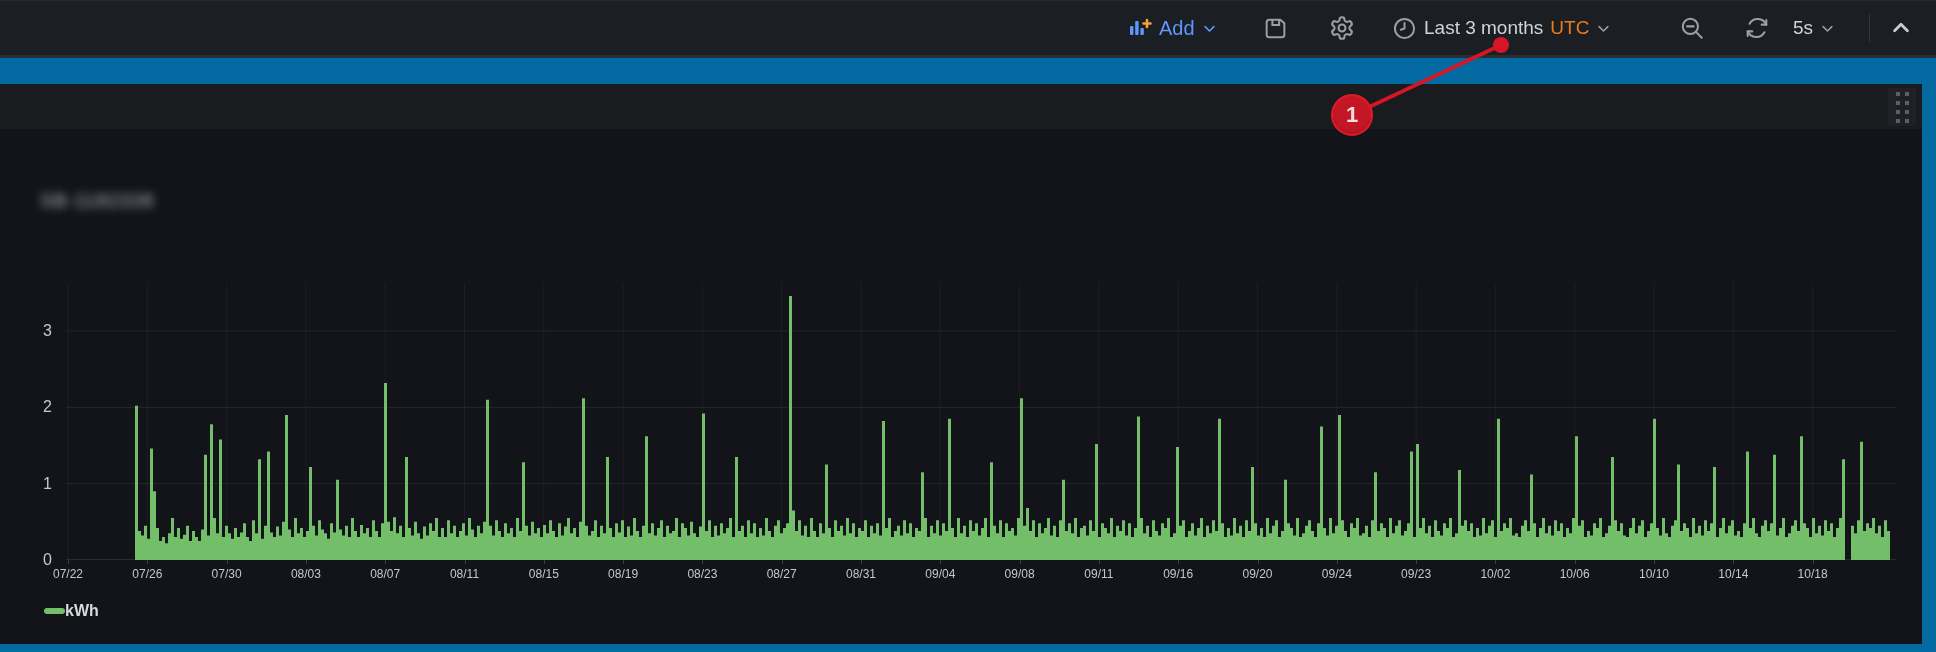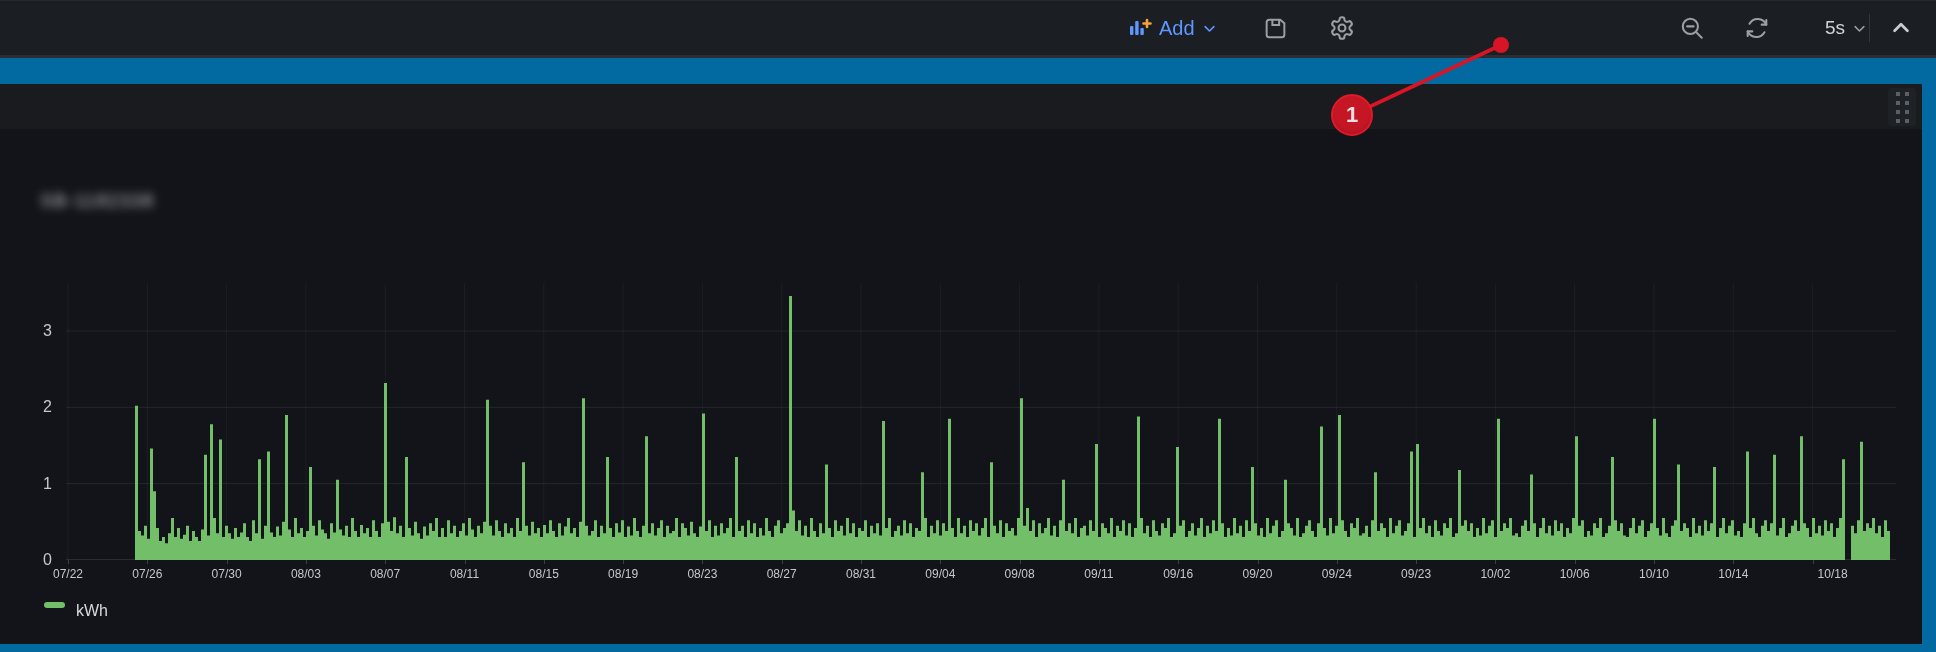--- a/index.html
+++ b/index.html
@@ -9,21 +9,21 @@
 
   
   .navbar { position:absolute; left:0; top:0; width:1936px; height:58px;
             background:#1b1e23; border-top:1px solid #26282e; border-bottom:3px solid #2b2d33; }
   .nav-item { position:absolute; top:0; height:54px; display:flex; align-items:center; gap:7px;
               color:#9d9ea6; cursor:pointer; }
   .nav-item svg { display:block; }
   .nav-label { font-size:19px; color:#d2d3d8; }
   .add-label { color:#5e97ff; font-size:20px; font-weight:500; }
   .utc-label { color:#eb7b18; font-size:19px; font-weight:500; }
-  .interval-label { font-size:19px; color:#d2d3d8;margin-left:32px; }
+  .interval-label { font-size:19px; color:#d2d3d8; }
   .nav-divider { position:absolute; left:1869px; top:13px; width:1px; height:28px; background:#33353b; }
 
   
   .row-strip { position:absolute; left:0; top:84px; width:1922px; height:45px; background:#191b1f; }
   .panel-body { position:absolute; left:0; top:129px; width:1922px; height:515px; background:#121419; }
   .drag-handle { position:absolute; left:1888px; top:88px; width:28px; height:38px;
                  background:#1e2126; border-radius:3px; display:grid;
                  grid-template-columns:repeat(2,4px); grid-template-rows:repeat(4,4px);
                  gap:5px; place-content:center; cursor:grab; }
   .drag-handle i { background:#5c5f66; }
@@ -31,21 +31,21 @@
   .panel-title { position:absolute; left:40px; top:190px; font-size:19px; font-weight:500;
                  color:#cfd0d4; letter-spacing:1px; filter:blur(5px); opacity:.9; }
 
   
   .plot { position:absolute; left:66px; top:283px; width:1830px; height:277px; cursor:crosshair; }
   .y-tick { position:absolute; width:36px; left:16px; text-align:right; font-size:16px;
             color:#c6c7cd; line-height:22px; }
   .x-tick { position:absolute; top:567px; width:70px; text-align:center; font-size:12px; color:#c6c7cd; }
   .x-mark { position:absolute; top:560px; width:1px; height:4px; background:rgba(204,204,220,.22); }
 
-  .legend { position:absolute; left:44px; top:602px; display:flex; align-items:flex-start; gap:11px; cursor:pointer; }
+  .legend { position:absolute; left:44px; top:602px; display:flex; align-items:center; cursor:pointer;font-weight:bold; }
   .legend-swatch { width:21px; height:6px; border-radius:3px; }
   .legend-label { font-size:16px; color:#d8d9dd; }
 
   
   .anno-layer { position:absolute; left:0; top:0; width:1936px; height:652px; pointer-events:none; z-index:50; }
   .anno-circle { position:absolute; left:1331px; top:94px; width:42px; height:42px; border-radius:50%;
                  background:radial-gradient(circle at 50% 42%, #c41625 58%, #9d0f1c 100%);
                  border:2px solid #e01a28; display:flex; align-items:center; justify-content:center;
                  color:#f4dfe0; font-size:22px; font-weight:bold; }
   .anno-dot { position:absolute; left:1493px; top:37px; width:16px; height:16px; border-radius:50%; background:#d81526; }
@@ -77,20 +77,31 @@
       </svg>
     </div>
 
     <div class="nav-item" style="left:1329px;">
       <svg width="26" height="26" viewBox="0 0 24 24" fill="none" stroke="#9d9ea6" stroke-width="1.9" stroke-linejoin="round">
         <path d="M12.22 2h-.44a2 2 0 0 0-2 2v.18a2 2 0 0 1-1 1.73l-.43.25a2 2 0 0 1-2 0l-.15-.08a2 2 0 0 0-2.73.73l-.22.38a2 2 0 0 0 .73 2.73l.15.1a2 2 0 0 1 1 1.72v.51a2 2 0 0 1-1 1.74l-.15.09a2 2 0 0 0-.73 2.73l.22.38a2 2 0 0 0 2.73.73l.15-.08a2 2 0 0 1 2 0l.43.25a2 2 0 0 1 1 1.73V20a2 2 0 0 0 2 2h.44a2 2 0 0 0 2-2v-.18a2 2 0 0 1 1-1.73l.43-.25a2 2 0 0 1 2 0l.15.08a2 2 0 0 0 2.73-.73l.22-.39a2 2 0 0 0-.73-2.73l-.15-.08a2 2 0 0 1-1-1.74v-.5a2 2 0 0 1 1-1.74l.15-.09a2 2 0 0 0 .73-2.73l-.22-.38a2 2 0 0 0-2.73-.73l-.15.08a2 2 0 0 1-2 0l-.43-.25a2 2 0 0 1-1-1.73V4a2 2 0 0 0-2-2z"></path>
         <circle cx="12" cy="12" r="3.2"></circle>
       </svg>
     </div>
 
+    <div class="nav-item" style="left:1392px;">
+      <svg width="25" height="25" viewBox="0 0 24 24" fill="none" stroke="#9d9ea6" stroke-width="1.9" stroke-linecap="round">
+        <circle cx="12" cy="12" r="9.2"></circle>
+        <path d="M12 12V6.8M12 12l-3.6 1.2"></path>
+      </svg>
+      <span class="nav-label">Last 3 months</span>
+      <span class="utc-label">UTC</span>
+      <svg width="15" height="15" viewBox="0 0 24 24" fill="none">
+        <path d="M5 9l7 7 7-7" stroke="#9d9ea6" stroke-width="2.4" stroke-linecap="round" stroke-linejoin="round"></path>
+      </svg>
+    </div>
 
     <div class="nav-item" style="left:1679px;">
       <svg width="26" height="26" viewBox="0 0 24 24" fill="none" stroke="#9d9ea6" stroke-width="1.9" stroke-linecap="round">
         <circle cx="10.5" cy="10.5" r="7"></circle>
         <path d="M15.8 15.8L21 21M7.5 10.5h6"></path>
       </svg>
     </div>
 
     <div class="nav-item" style="left:1744px;">
       <svg width="26" height="26" viewBox="0 0 24 24" fill="none" stroke="#9d9ea6" stroke-width="1.9" stroke-linecap="round" stroke-linejoin="round">
@@ -211,21 +222,21 @@
       <div class="x-tick" style="left: 1381.1px;">09/23</div>
       <div class="x-mark" style="left: 1416.1px;"></div>
       <div class="x-tick" style="left: 1460.4px;">10/02</div>
       <div class="x-mark" style="left: 1495.4px;"></div>
       <div class="x-tick" style="left: 1539.7px;">10/06</div>
       <div class="x-mark" style="left: 1574.7px;"></div>
       <div class="x-tick" style="left: 1619px;">10/10</div>
       <div class="x-mark" style="left: 1654px;"></div>
       <div class="x-tick" style="left: 1698.3px;">10/14</div>
       <div class="x-mark" style="left: 1733.3px;"></div>
-      <div class="x-tick" style="left: 1777.6px; text-align: right;">10/18</div>
+      <div class="x-tick" style="left: 1777.6px;">10/18</div>
       <div class="x-mark" style="left: 1812.6px;"></div>
     </div>
 
   <div class="legend">
     <span class="legend-swatch" id="legendSwatch" style="background: rgb(115, 191, 105);"></span>
     <span class="legend-label">kWh</span>
   </div>
 
   <div class="anno-layer">
     <svg width="1936" height="652" style="position:absolute;left:0;top:0;">

